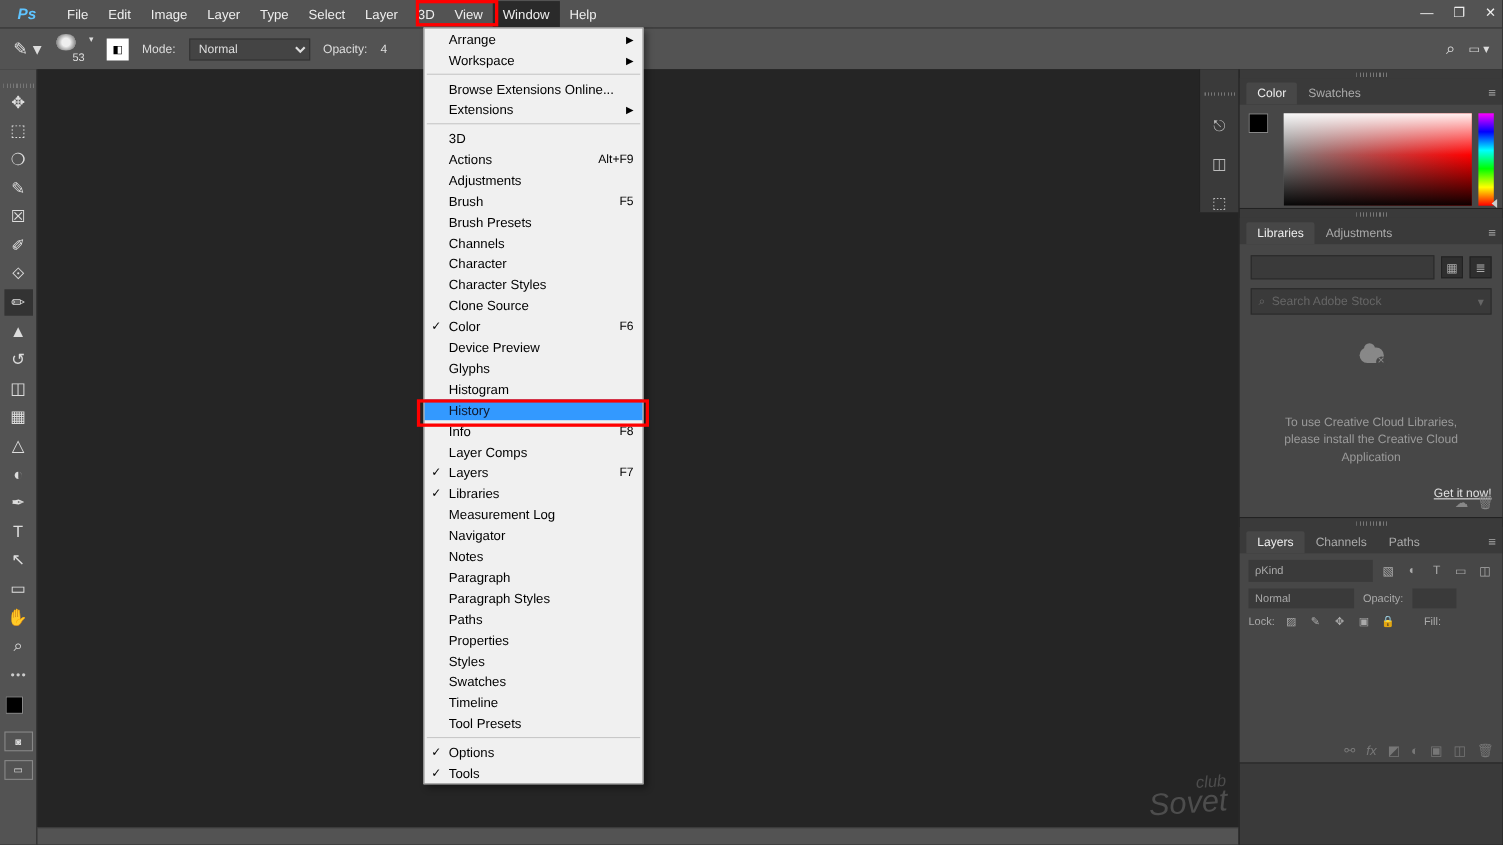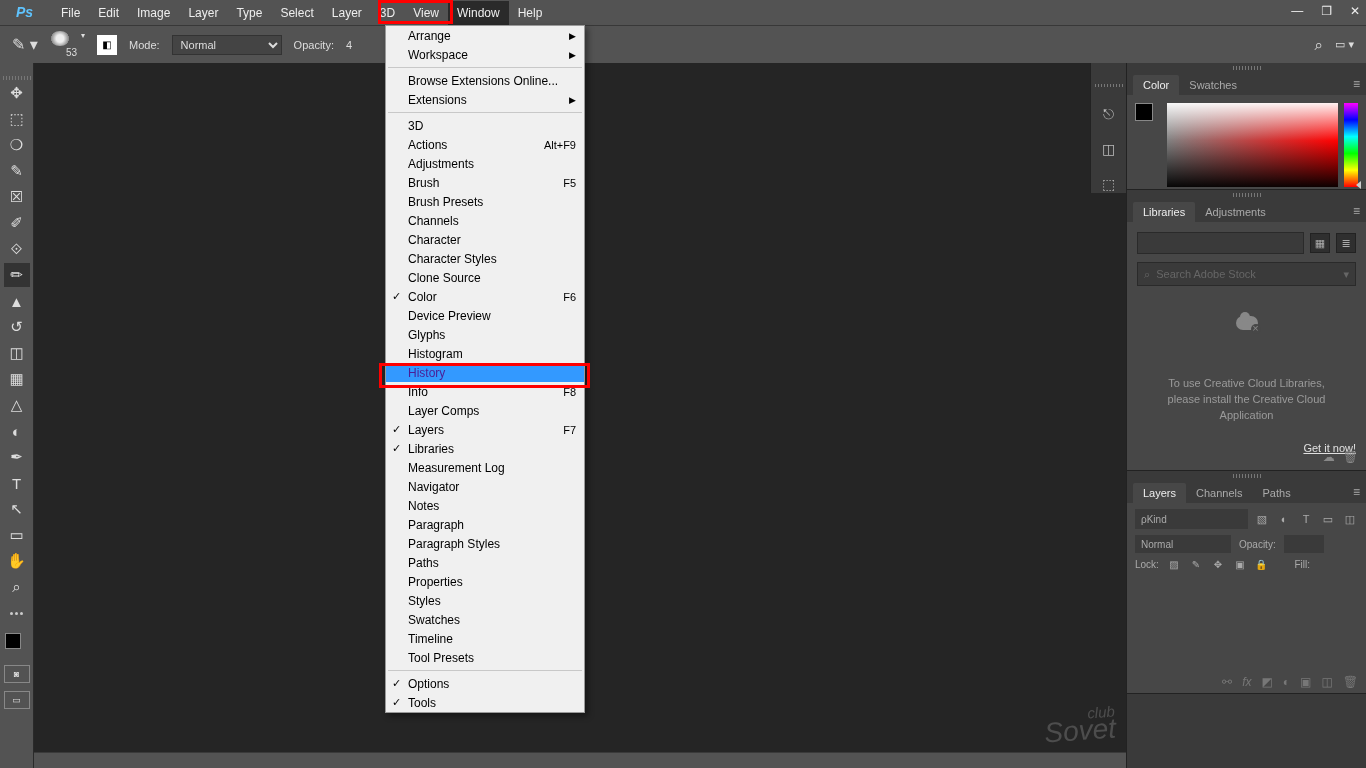--- a/index.html
+++ b/index.html
@@ -33,21 +33,21 @@
 .fgbg .fg { position:absolute; width:16px; height:16px; background:#000; border:1px solid #888; top:0; left:0; }
 .fgbg .bg { position:absolute; width:16px; height:16px; background:#fff; border:1px solid #888; bottom:0; right:0; z-index:-1; }
 .lefttb .smallbox { width:26px; height:18px; border:1px solid #888; margin-top:8px; display:flex; align-items:center; justify-content:center; font-size:9px; }
 
 
 .canvas { position:absolute; left:34px; top:63px; right:240px; bottom:0; background:#252525; }
 
 
 .dropdown { position:absolute; left:385px; top:25px; width:200px; background:#f0f0f0; border:1px solid #9a9a9a; box-shadow:3px 3px 6px rgba(0,0,0,.4); color:#000; font-size:12px; z-index:50; }
 .dropdown .row { display:flex; align-items:center; height:19px; padding:0 22px 0 22px; position:relative; cursor:default; }
-.dropdown .row.sel { background:#3399ff; color:#4c1d95; }
+.dropdown .row.sel { background:#3399ff; color:#0f172a; }
 .dropdown .row .chk { position:absolute; left:6px; font-size:11px; }
 .dropdown .row .sc { position:absolute; right:8px; font-size:11px; }
 .dropdown .row .arr { position:absolute; right:8px; font-size:9px; }
 .dropdown hr { border:none; border-top:1px solid #c8c8c8; margin:3px 2px; }
 
 
 .rpanel { position:absolute; right:0; top:63px; width:240px; bottom:0; background:#3a3a3a; border-left:1px solid #222; }
 .dock-col { position:absolute; right:240px; top:63px; width:36px; background:#3a3a3a; display:flex; flex-direction:column; align-items:center; padding-top:18px; gap:18px; border-left:1px solid #222; height:130px; }
 .dock-col .dicon { width:24px; height:24px; color:#bbb; display:flex; align-items:center; justify-content:center; font-size:14px; cursor:default; }
 

